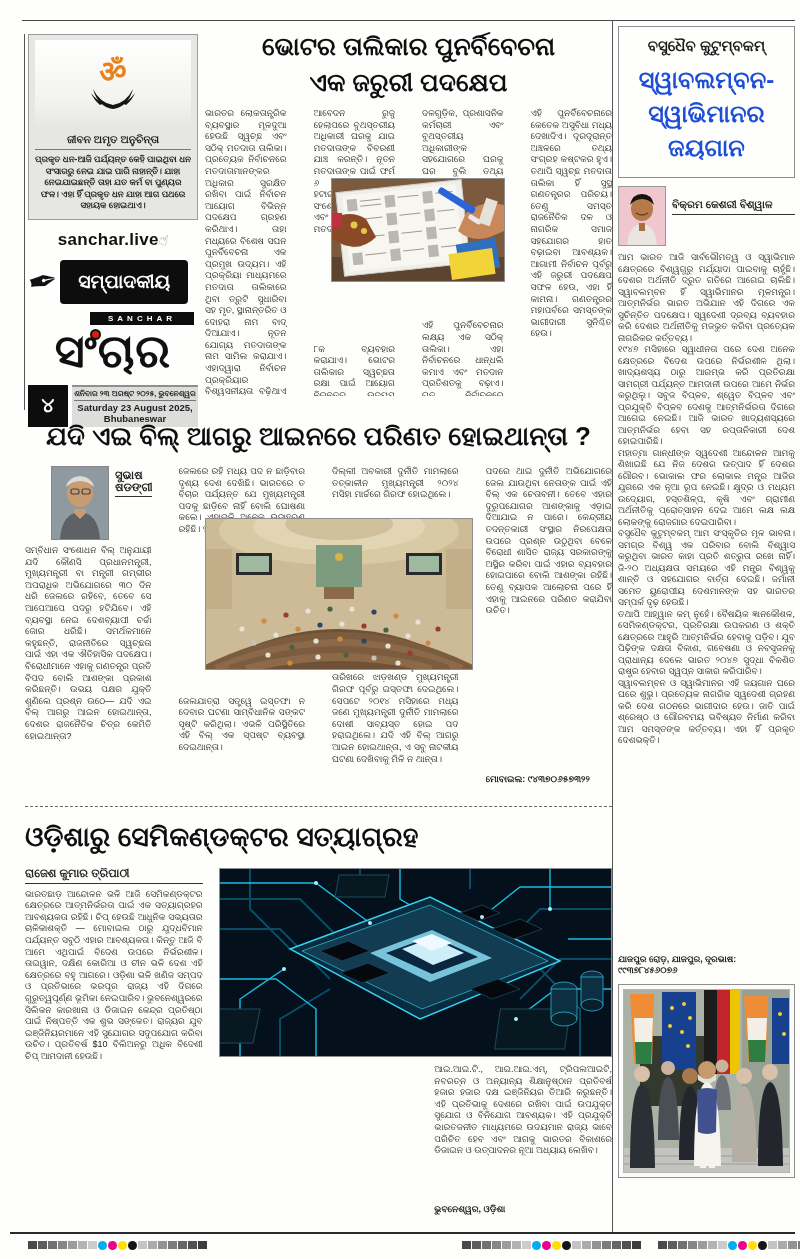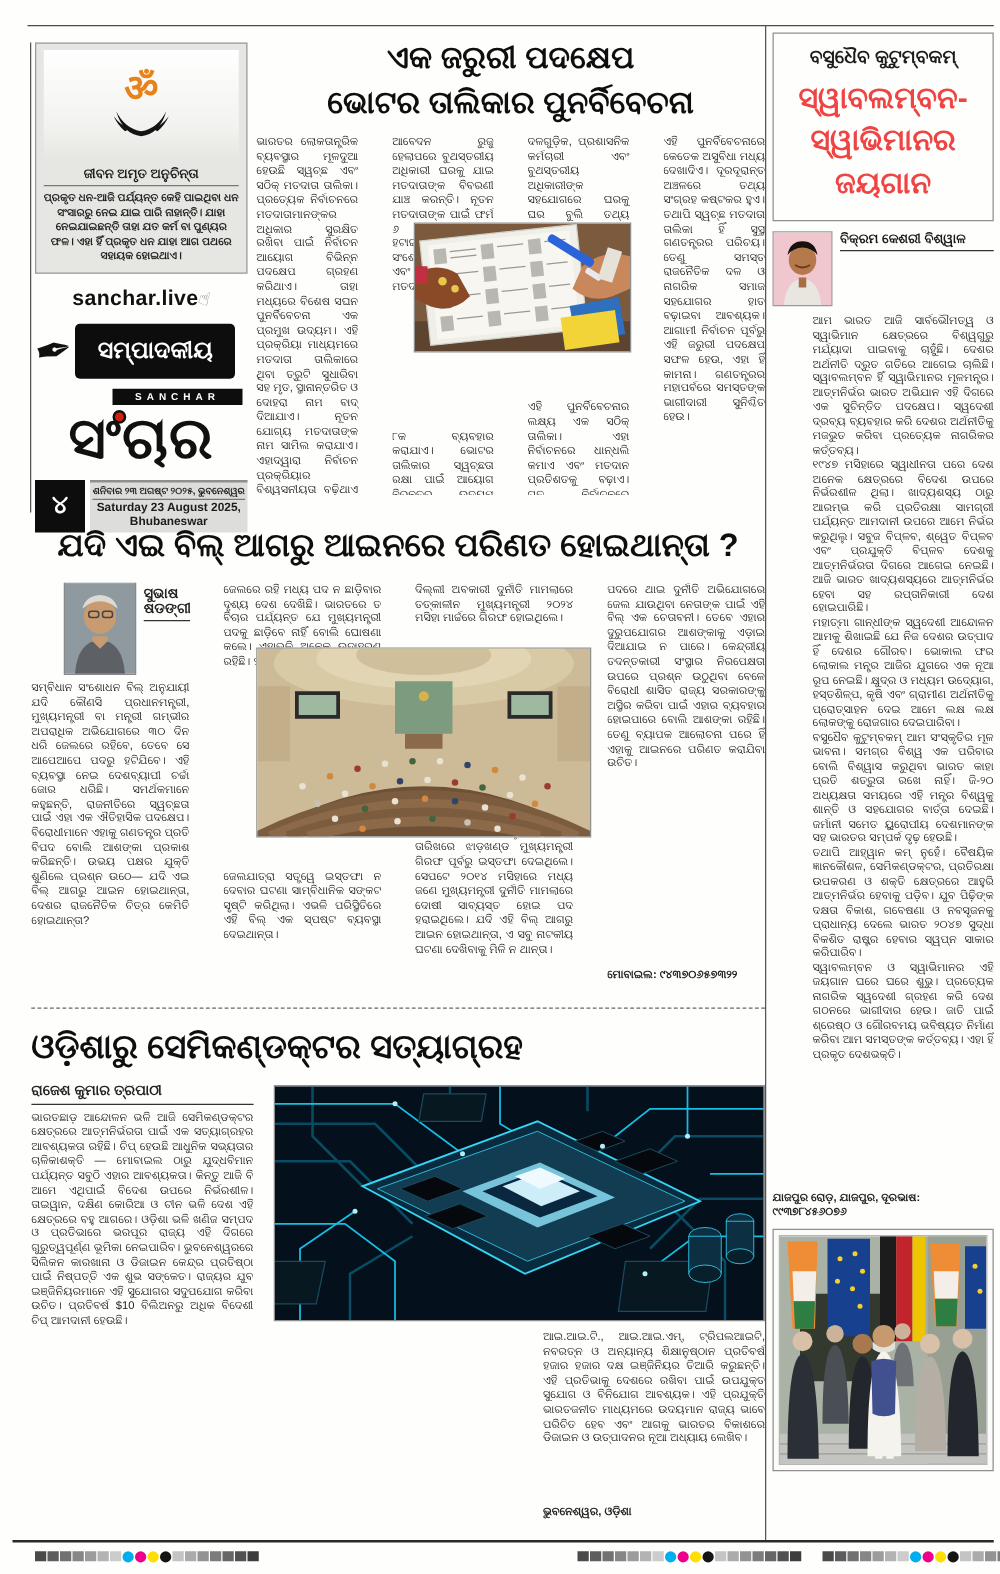--- a/index.html
+++ b/index.html
@@ -48,25 +48,25 @@
   
   .lead { position:absolute; left:205px; top:28px; width:407px; }
   .lead h1 { text-align:center; font-size:25px; line-height:36px; font-weight:800; color:#0e0e0e; }
   .lead .cols { position:relative; margin-top:8px; height:288px; }
   .lead-photo { left:126px; top:70px; width:174px; height:104px; }
 
   
   .opinion { position:absolute; left:618px; top:26px; width:177px; }
   .op-headbox { border:1px solid #8f8f8f; padding:10px 4px 12px; text-align:center; }
   .op-kicker { font-weight:bold; font-size:15px; }
-  .op-headline { margin-top:8px; font-weight:800; font-size:24px; line-height:34px; white-space:pre-line; color:#ef4444; }
+  .op-headline { margin-top:8px; font-weight:800; font-size:24px; line-height:34px; white-space:pre-line; color:#1d4ed8; }
   .op-byrow { display:flex; gap:6px; margin-top:8px; }
   .op-photo { width:48px; height:60px; border:1px solid #999; flex:0 0 auto; }
-  .op-name { font-weight:bold; font-size:10.5px; border-bottom:1.5px solid #333; padding-bottom:3px; margin-top:0; flex:1; align-self:flex-start; }
-  .op-body { margin-top:6px; height:700px; overflow:hidden; text-align:justify; font-size:9px; line-height:11.5px; white-space:pre-line; color:#232323;margin-left:32px; }
+  .op-name { font-weight:bold; font-size:10.5px; border-bottom:1.5px solid #333; padding-bottom:3px; margin-top:12px; flex:1; align-self:flex-start; }
+  .op-body { margin-top:6px; height:700px; overflow:hidden; text-align:justify; font-size:9px; line-height:11.5px; white-space:pre-line; color:#232323; }
   .op-contact { font-weight:bold; font-size:8.8px; margin-top:2px; }
   .op-photobox { margin-top:8px; border:1px solid #8f8f8f; padding:4px; background:#fbfbf9; }
   .op-photobox .inner { border:1px solid #b5b5b5; }
 
   
   .bill { position:absolute; left:25px; top:416px; width:587px; }
   .bill h1 { text-align:center; font-size:26px; line-height:40px; font-weight:800; color:#0e0e0e; }
   .bill .cols { position:relative; margin-top:10px; height:320px; }
   .bill-photo { left:180px; top:52px; width:268px; height:152px; }
   .au-photo { width:58px; height:74px; border:1px solid #888; flex:0 0 auto; }
@@ -131,22 +131,22 @@
         <div class="date-en">
           <div>Saturday 23 August 2025,</div>
           <div>Bhubaneswar</div>
         </div>
       </div>
     </div>
   </div>
 
   <div class="lead">
     <h1>
+      <div>ଭୋଟର ତାଲିକାର ପୁନର୍ବିବେଚନା</div>
       <div>ଏକ ଜରୁରୀ ପଦକ୍ଷେପ</div>
-      <div>ଭୋଟର ତାଲିକାର ପୁନର୍ବିବେଚନା</div>
     </h1>
     <div class="cols">
       <div class="col">ଭାରତର ଲୋକତାନ୍ତ୍ରିକ ବ୍ୟବସ୍ଥାର ମୂଳଦୁଆ ହେଉଛି ସ୍ୱଚ୍ଛ ଏବଂ ସଠିକ୍ ମତଦାତା ତାଲିକା। ପ୍ରତ୍ୟେକ ନିର୍ବାଚନରେ ମତଦାତାମାନଙ୍କର ଅଧିକାର ସୁରକ୍ଷିତ ରଖିବା ପାଇଁ ନିର୍ବାଚନ ଆୟୋଗ ବିଭିନ୍ନ ପଦକ୍ଷେପ ଗ୍ରହଣ କରିଥାଏ। ତାହା ମଧ୍ୟରେ ବିଶେଷ ସଘନ ପୁନର୍ବିବେଚନା ଏକ ପ୍ରମୁଖ ଉଦ୍ୟମ। ଏହି ପ୍ରକ୍ରିୟା ମାଧ୍ୟମରେ ମତଦାତା ତାଲିକାରେ ଥିବା ତ୍ରୁଟି ସୁଧାରିବା ସହ ମୃତ, ସ୍ଥାନାନ୍ତରିତ ଓ ଦୋହରା ନାମ ବାଦ୍ ଦିଆଯାଏ। ନୂତନ ଯୋଗ୍ୟ ମତଦାତାଙ୍କ ନାମ ସାମିଲ କରାଯାଏ। ଏହାଦ୍ୱାରା ନିର୍ବାଚନ ପ୍ରକ୍ରିୟାର ବିଶ୍ୱସନୀୟତା ବଢ଼ିଥାଏ ଏବଂ ଗଣତନ୍ତ୍ର ସୁଦୃଢ଼ ହୁଏ।</div>
       <div class="col">
         <div>ଆବେଦନ ରୁଜୁ ହେଲାପରେ ବୁଥସ୍ତରୀୟ ଅଧିକାରୀ ଘରକୁ ଯାଇ ମତଦାତାଙ୍କ ବିବରଣୀ ଯାଞ୍ଚ କରନ୍ତି। ନୂତନ ମତଦାତାଙ୍କ ପାଇଁ ଫର୍ମ ୬ ମଧ୍ୟରେ, ନାମ ହଟାଇବା ପାଇଁ ଫର୍ମ ୭, ସଂଶୋଧନ ପାଇଁ ଫର୍ମ ୮ ଏବଂ ପ୍ରବାସୀ ମତଦାତାଙ୍କ ପାଇଁ ଫର୍ମ</div>
         <div class="sp" style="height:108px"></div>
         <div>୮କ ବ୍ୟବହାର କରାଯାଏ। ଭୋଟର ତାଲିକାର ସ୍ୱଚ୍ଛତା ରକ୍ଷା ପାଇଁ ଆୟୋଗ ନିରନ୍ତର ଉଦ୍ୟମ କରିଆସୁଛି। ଏଥିପାଇଁ ରାଜନୈତିକ ଦଳ ଓ ନାଗରିକଙ୍କ ସହଯୋଗ ଜରୁରୀ।</div>
       </div>
       <div class="col">
         <div>ଦଳଗୁଡ଼ିକ, ପ୍ରଶାସନିକ କର୍ମଚାରୀ ଏବଂ ବୁଥସ୍ତରୀୟ ଅଧିକାରୀଙ୍କ ସହଯୋଗରେ ଘରକୁ ଘର ବୁଲି ତଥ୍ୟ ସଂଗ୍ରହ କରାଯାଏ ଏବଂ ତ୍ରୁଟିମୁକ୍ତ ତାଲିକା ପ୍ରସ୍ତୁତ ହୁଏ।</div>

